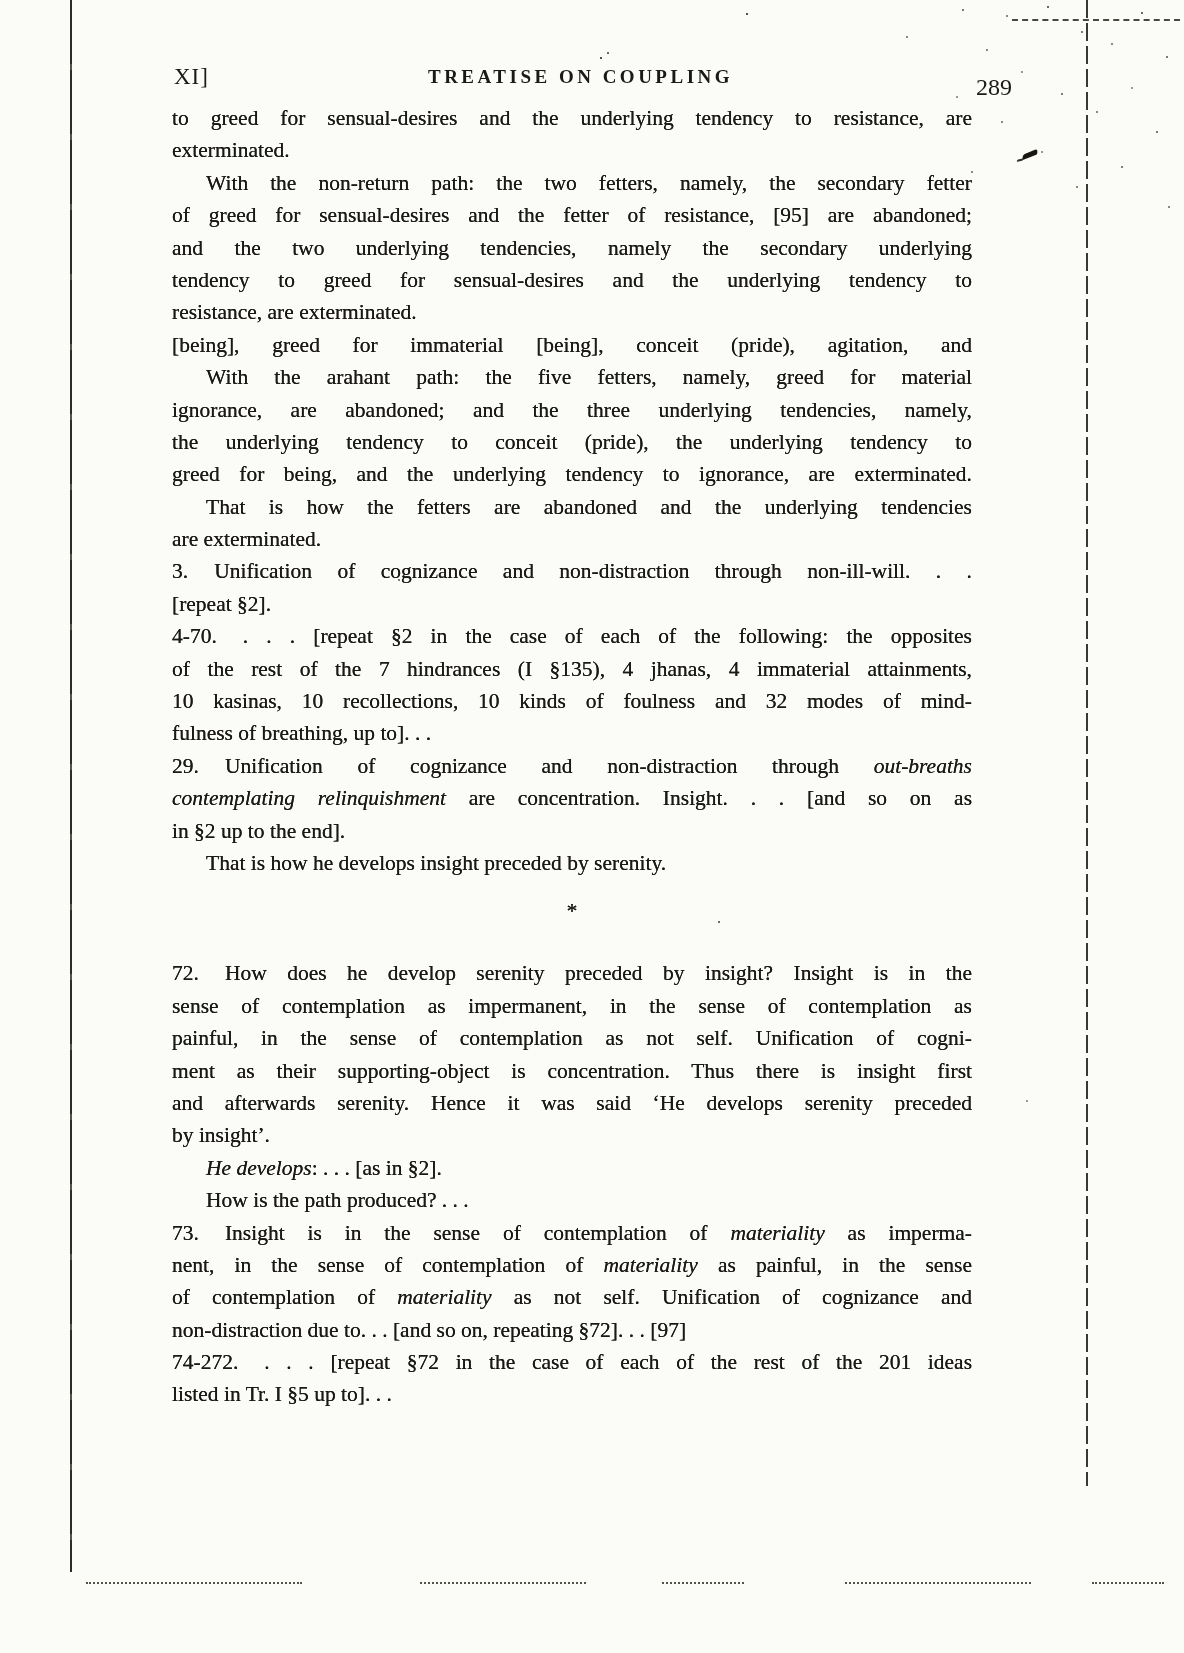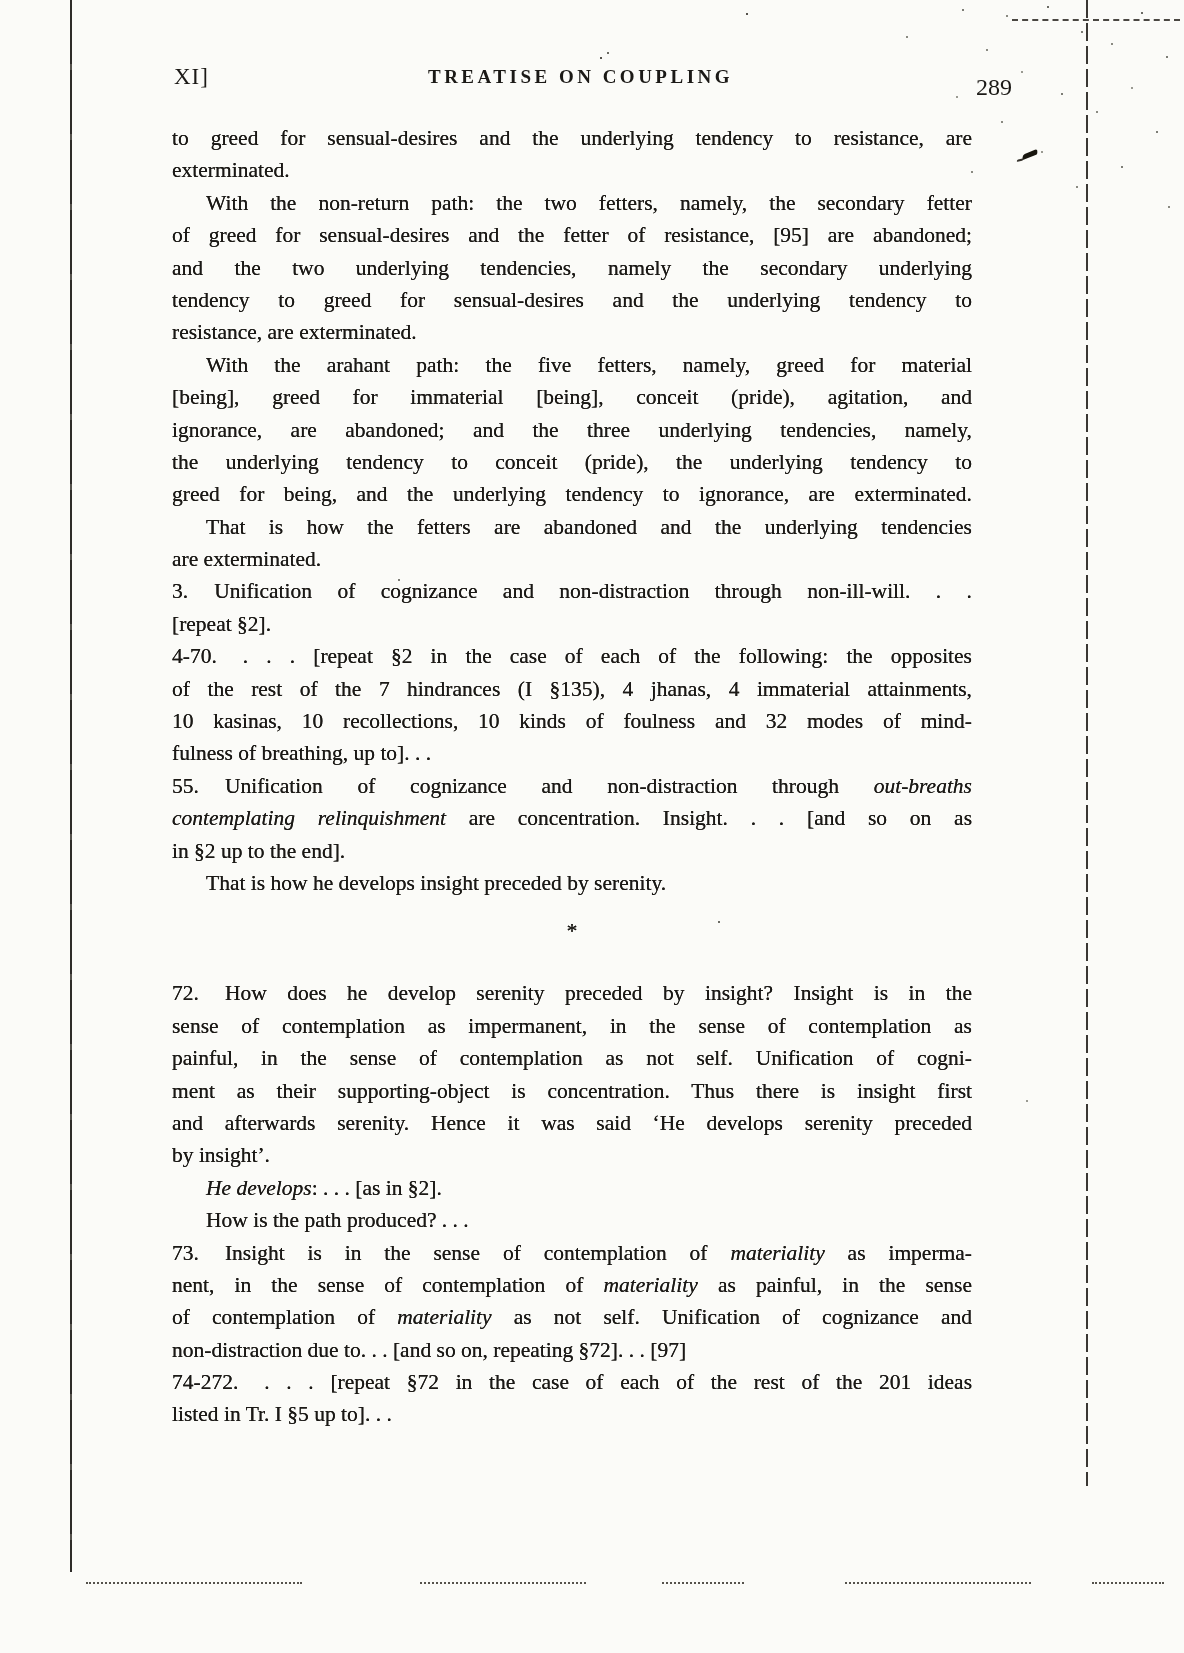--- a/index.html
+++ b/index.html
@@ -59,21 +59,21 @@
   }
   
   .header{position:absolute;left:172px;top:62px;width:800px;height:34px;}
   .chapter{position:absolute;left:2px;top:2px;font-size:23px;letter-spacing:1px;}
   .title{
     position:absolute;left:17px;right:0;top:4px;text-align:center;
     font-size:19px;font-weight:700;letter-spacing:3.5px;
   }
   .pageno{position:absolute;right:-40px;top:12px;font-size:24px;}
   
-  .body{position:absolute;left:172px;top:102px;width:800px;margin-top:20px;}
+  .body{position:absolute;left:172px;top:102px;width:800px;}
   .para{margin:0;}
   .line{
     height:32.4px;line-height:32.4px;
     font-size:21.5px;
     text-align:justify;text-align-last:justify;
     white-space:normal;
     text-shadow:0 0 0.4px currentColor;
   }
   .line.last{text-align-last:left;}
   .line.indent{text-indent:34px;}
@@ -107,42 +107,42 @@
         <div class="line last"><span>exterminated.</span></div>
       </div>
       <div class="para">
         <div class="line indent"><span>With the non-return path: the two fetters, namely, the secondary fetter</span></div>
         <div class="line"><span>of greed for sensual-desires and the fetter of resistance, [95] are abandoned;</span></div>
         <div class="line"><span>and the two underlying tendencies, namely the secondary underlying</span></div>
         <div class="line"><span>tendency to greed for sensual-desires and the underlying tendency to</span></div>
         <div class="line last"><span>resistance, are exterminated.</span></div>
       </div>
       <div class="para">
+        <div class="line"><span>[being], greed for immaterial [being], conceit (pride), agitation, and</span></div>
         <div class="line indent"><span>With the arahant path: the five fetters, namely, greed for material</span></div>
-        <div class="line"><span>[being], greed for immaterial [being], conceit (pride), agitation, and</span></div>
         <div class="line"><span>ignorance, are abandoned; and the three underlying tendencies, namely,</span></div>
         <div class="line"><span>the underlying tendency to conceit (pride), the underlying tendency to</span></div>
         <div class="line"><span>greed for being, and the underlying tendency to ignorance, are exterminated.</span></div>
       </div>
       <div class="para">
         <div class="line indent"><span>That is how the fetters are abandoned and the underlying tendencies</span></div>
         <div class="line last"><span>are exterminated.</span></div>
       </div>
       <div class="para">
         <div class="line"><span class="num">3.</span><span class="numgap"></span><span>Unification of cognizance and non-distraction through non-ill-will. . .</span></div>
         <div class="line last"><span>[repeat §2].</span></div>
       </div>
       <div class="para">
         <div class="line"><span class="num">4-70.</span><span class="numgap"></span><span>. . . [repeat §2 in the case of each of the following: the opposites</span></div>
         <div class="line"><span>of the rest of the 7 hindrances (I §135), 4 jhanas, 4 immaterial attainments,</span></div>
         <div class="line"><span>10 kasinas, 10 recollections, 10 kinds of foulness and 32 modes of mind-</span></div>
         <div class="line last"><span>fulness of breathing, up to]. . .</span></div>
       </div>
       <div class="para">
-        <div class="line"><span class="num">55.</span><span class="numgap"></span><span>Unification of cognizance and non-distraction through </span><span class="it">out-breaths</span></div>
+        <div class="line"><span class="num">29.</span><span class="numgap"></span><span>Unification of cognizance and non-distraction through </span><span class="it">out-breaths</span></div>
         <div class="line"><span class="it">contemplating relinquishment</span><span> are concentration. Insight. . . [and so on as</span></div>
         <div class="line last"><span>in §2 up to the end].</span></div>
       </div>
       <div class="para">
         <div class="line last indent"><span>That is how he develops insight preceded by serenity.</span></div>
       </div>
       <div class="star-sep">*</div>
       <div class="para">
         <div class="line"><span class="num">72.</span><span class="numgap"></span><span>How does he develop serenity preceded by insight? Insight is in the</span></div>
         <div class="line"><span>sense of contemplation as impermanent, in the sense of contemplation as</span></div>

